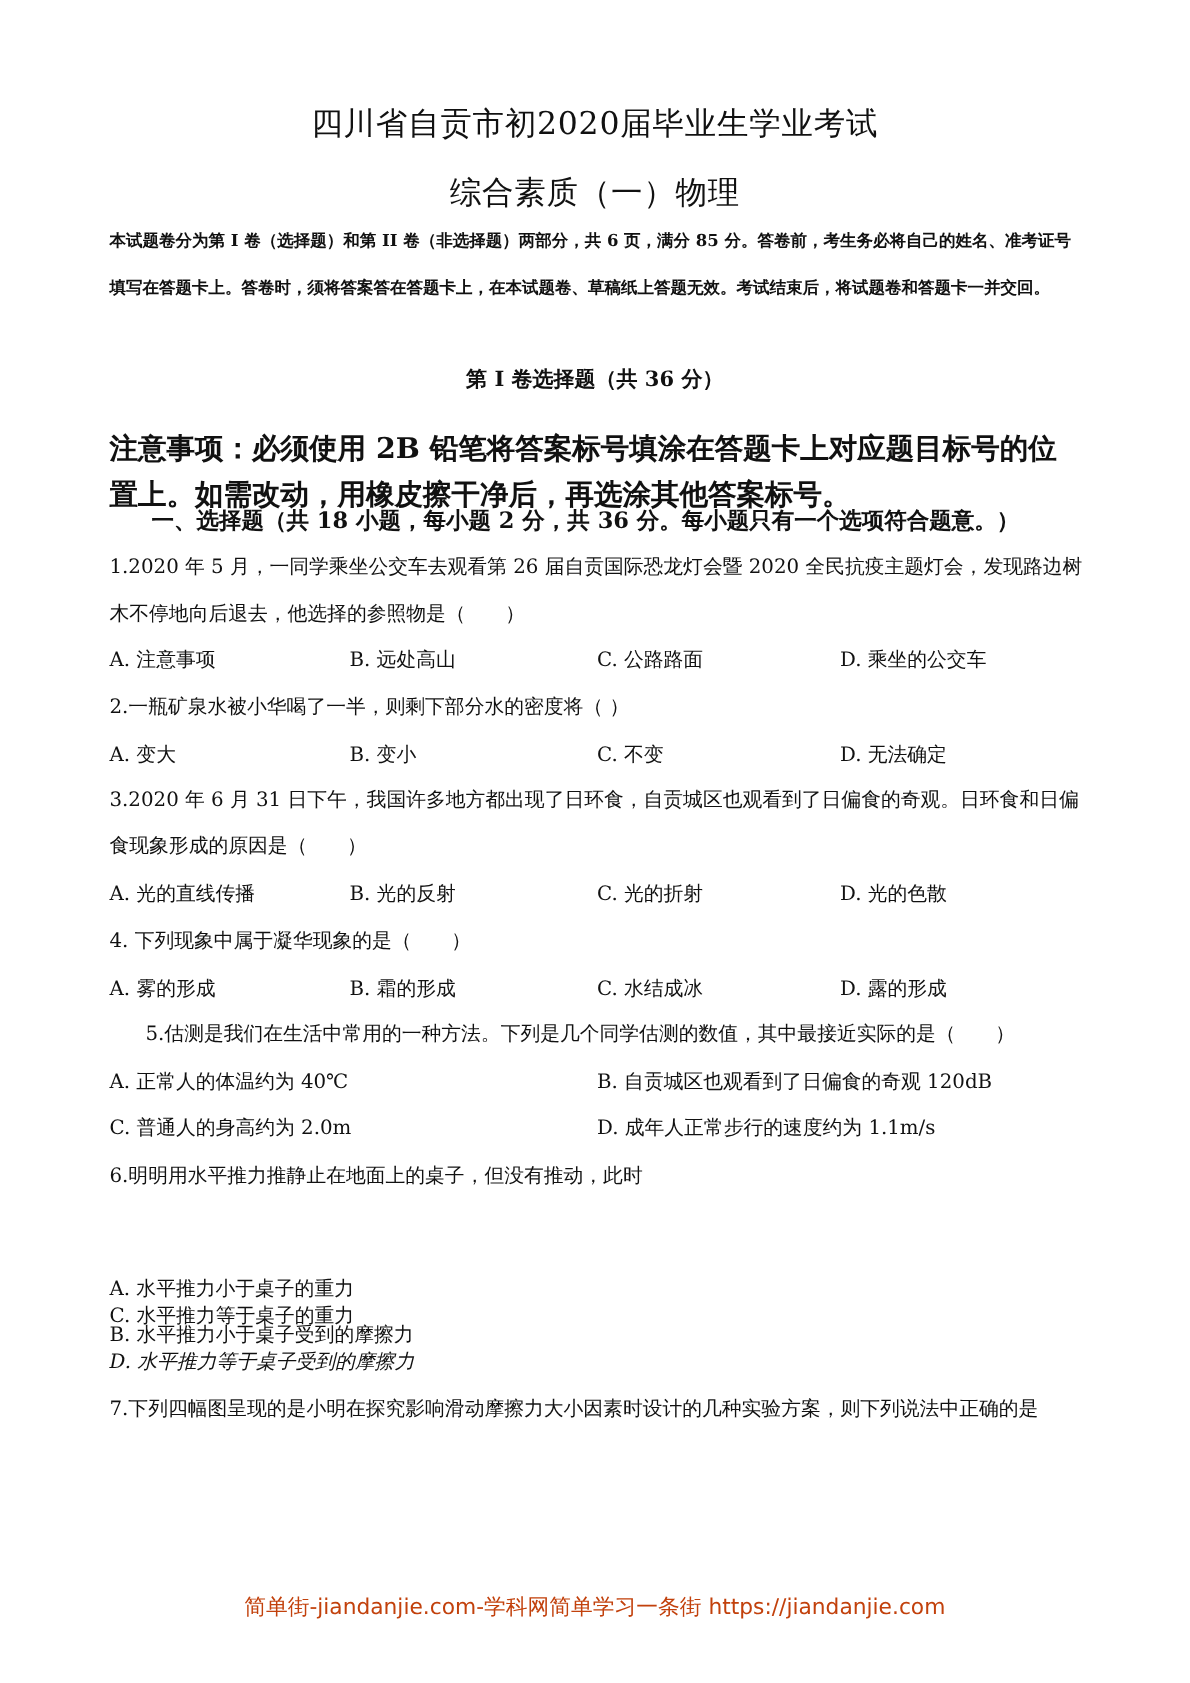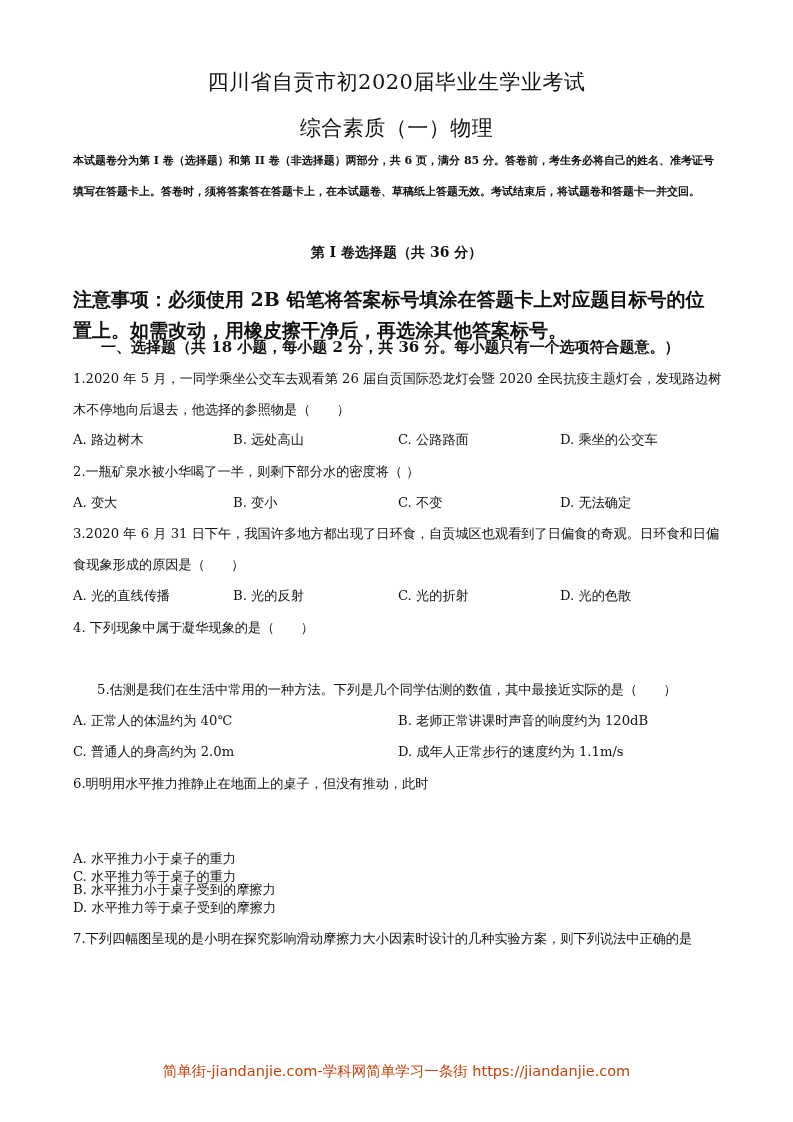--- a/index.html
+++ b/index.html
@@ -28,21 +28,21 @@
   <div class="title t2">综合素质（一）物理</div>
 
   <div class="intro">本试题卷分为第 I 卷（选择题）和第 II 卷（非选择题）两部分，共 6 页，满分 85 分。答卷前，考生务必将自己的姓名、准考证号填写在答题卡上。答卷时，须将答案答在答题卡上，在本试题卷、草稿纸上答题无效。考试结束后，将试题卷和答题卡一并交回。</div>
 
   <div class="sec">第 I 卷选择题（共 36 分）</div>
   <div class="notice">注意事项：必须使用 2B 铅笔将答案标号填涂在答题卡上对应题目标号的位置上。如需改动，用橡皮擦干净后，再选涂其他答案标号。</div>
   <div class="part">一、选择题（共 18 小题，每小题 2 分，共 36 分。每小题只有一个选项符合题意。）</div>
 
   <div class="q" style="top:363px;">1.2020 年 5 月，一同学乘坐公交车去观看第 26 届自贡国际恐龙灯会暨 2020 全民抗疫主题灯会，发现路边树木不停地向后退去，他选择的参照物是（　　）</div>
   <div class="opts" style="top:431px;">
-    <span class="opt o4a">A.  路边树木</span>
+    <span class="opt o4a">A.  注意事项</span>
     <span class="opt o4b">B.  远处高山</span>
     <span class="opt o4c">C.  公路路面</span>
     <span class="opt o4d">D.  乘坐的公交车</span>
   </div>
 
   <div class="q" style="top:456px;">2.一瓶矿泉水被小华喝了一半，则剩下部分水的密度将（ ）</div>
   <div class="opts" style="top:494px;">
     <span class="opt o4a">A.  变大</span>
     <span class="opt o4b">B.  变小</span>
     <span class="opt o4c">C.  不变</span>
@@ -51,33 +51,39 @@
 
   <div class="q" style="top:518px;">3.2020 年 6 月 31 日下午，我国许多地方都出现了日环食，自贡城区也观看到了日偏食的奇观。日环食和日偏食现象形成的原因是（　　）</div>
   <div class="opts" style="top:587px;">
     <span class="opt o4a">A.  光的直线传播</span>
     <span class="opt o4b">B.  光的反射</span>
     <span class="opt o4c">C.  光的折射</span>
     <span class="opt o4d">D.  光的色散</span>
   </div>
 
   <div class="q" style="top:612px;">4. 下列现象中属于凝华现象的是（　　）</div>
+  <div class="opts" style="top:650px;">
+    <span class="opt o4a">A.  雾的形成</span>
+    <span class="opt o4b">B.  霜的形成</span>
+    <span class="opt o4c">C.  水结成冰</span>
+    <span class="opt o4d">D.  露的形成</span>
+  </div>
 
   <div class="q" style="top:674px;margin-left:24px;">5.估测是我们在生活中常用的一种方法。下列是几个同学估测的数值，其中最接近实际的是（　　）</div>
   <div class="opts" style="top:712px;">
     <span class="opt o2a">A.  正常人的体温约为 40℃</span>
-    <span class="opt o2b">B.  老师正常讲课时声音的响度约为 120dB</span>
+    <span class="opt o2b">B.  自贡城区也观看到了日偏食的奇观 120dB</span>
   </div>
   <div class="opts" style="top:743px;">
     <span class="opt o2a">C.  普通人的身高约为 2.0m</span>
     <span class="opt o2b">D.  成年人正常步行的速度约为 1.1m/s</span>
   </div>
 
   <div class="single" style="top:775px;">6.明明用水平推力推静止在地面上的桌子，但没有推动，此时</div>
   <div class="single" style="top:850px;">A.  水平推力小于桌子的重力</div>
   <div class="single" style="top:881px;">B.  水平推力小于桌子受到的摩擦力</div>
   <div class="single" style="top:868px;">C.  水平推力等于桌子的重力</div>
-  <div class="single" style="top:899px;">D.  水平推力等于桌子受到的摩擦力</div>
+  <div class="single" style="top:899px;font-style:italic;">D.  水平推力等于桌子受到的摩擦力</div>
 
   <div class="single" style="top:930px;">7.下列四幅图呈现的是小明在探究影响滑动摩擦力大小因素时设计的几种实验方案，则下列说法中正确的是</div>
 
   <div class="footer">简单街-jiandanjie.com-学科网简单学习一条街 https://jiandanjie.com</div>
 </div>
 
 </body></html>

